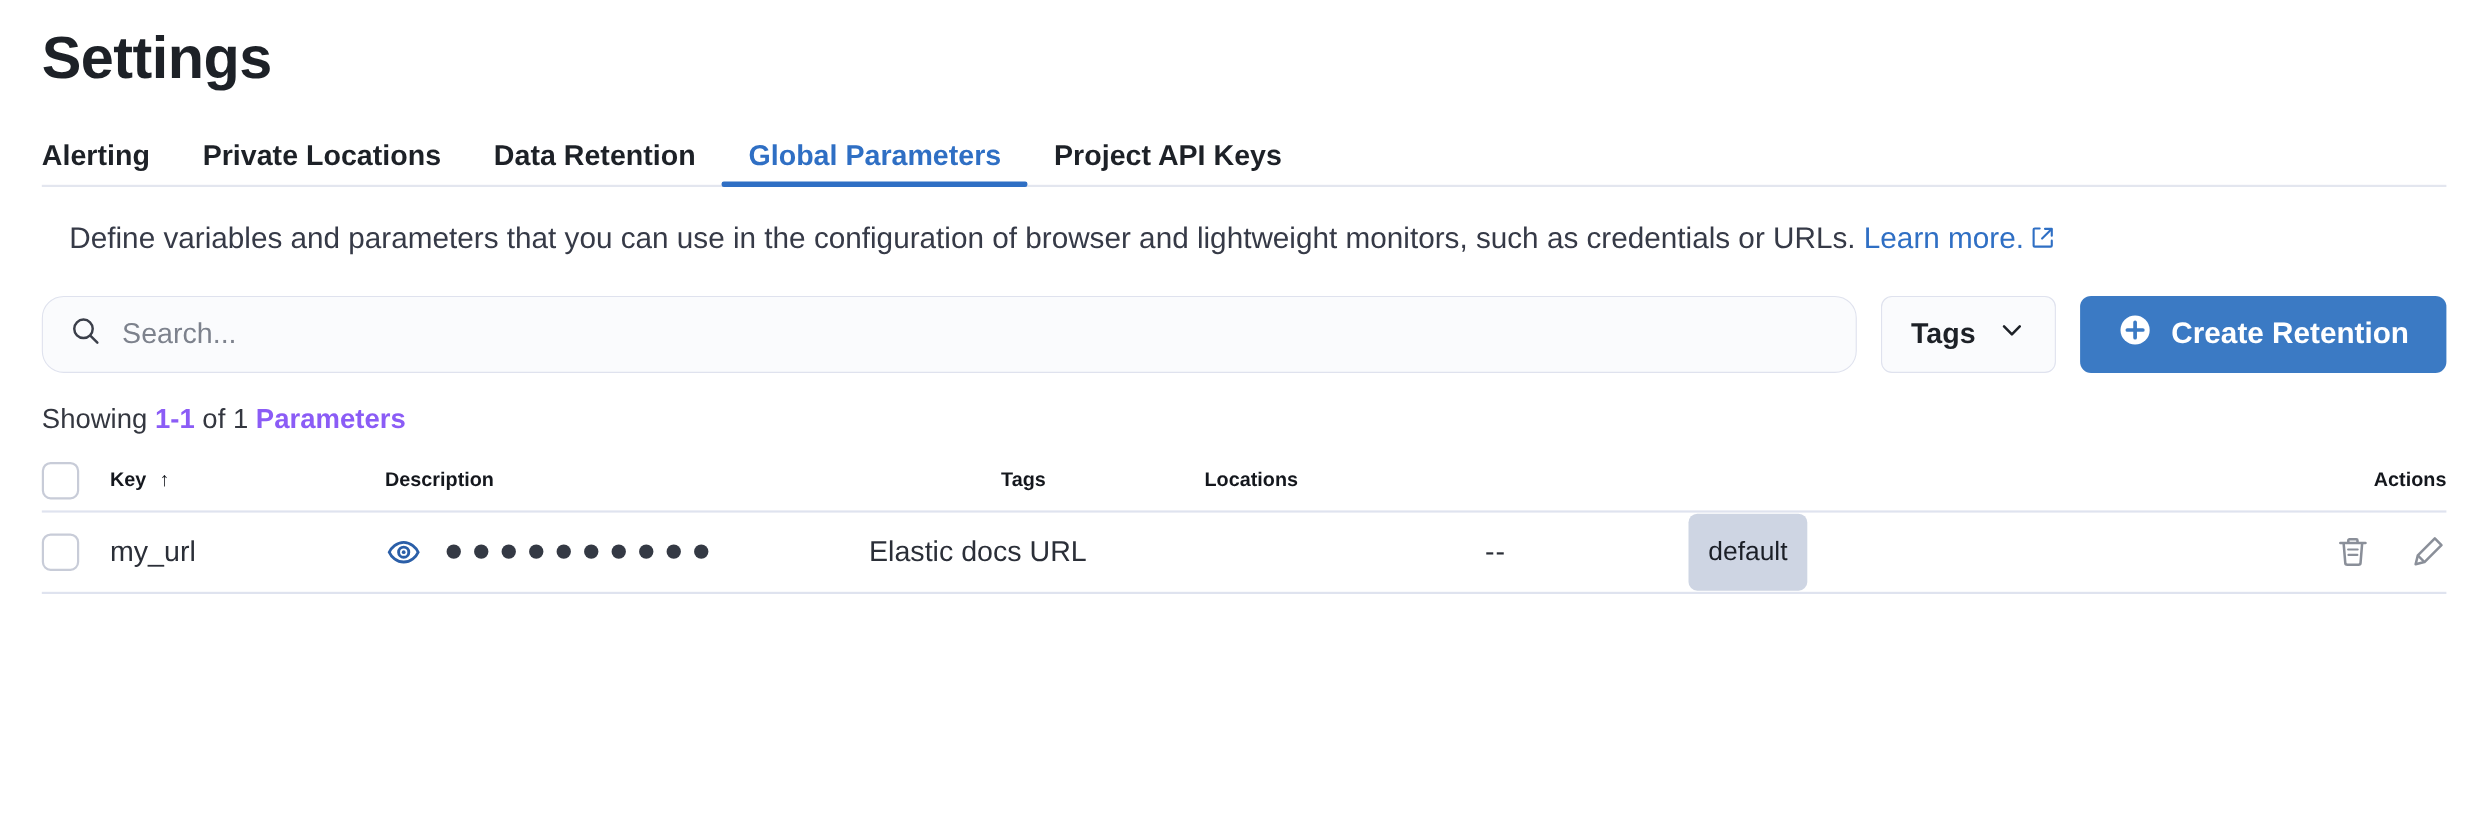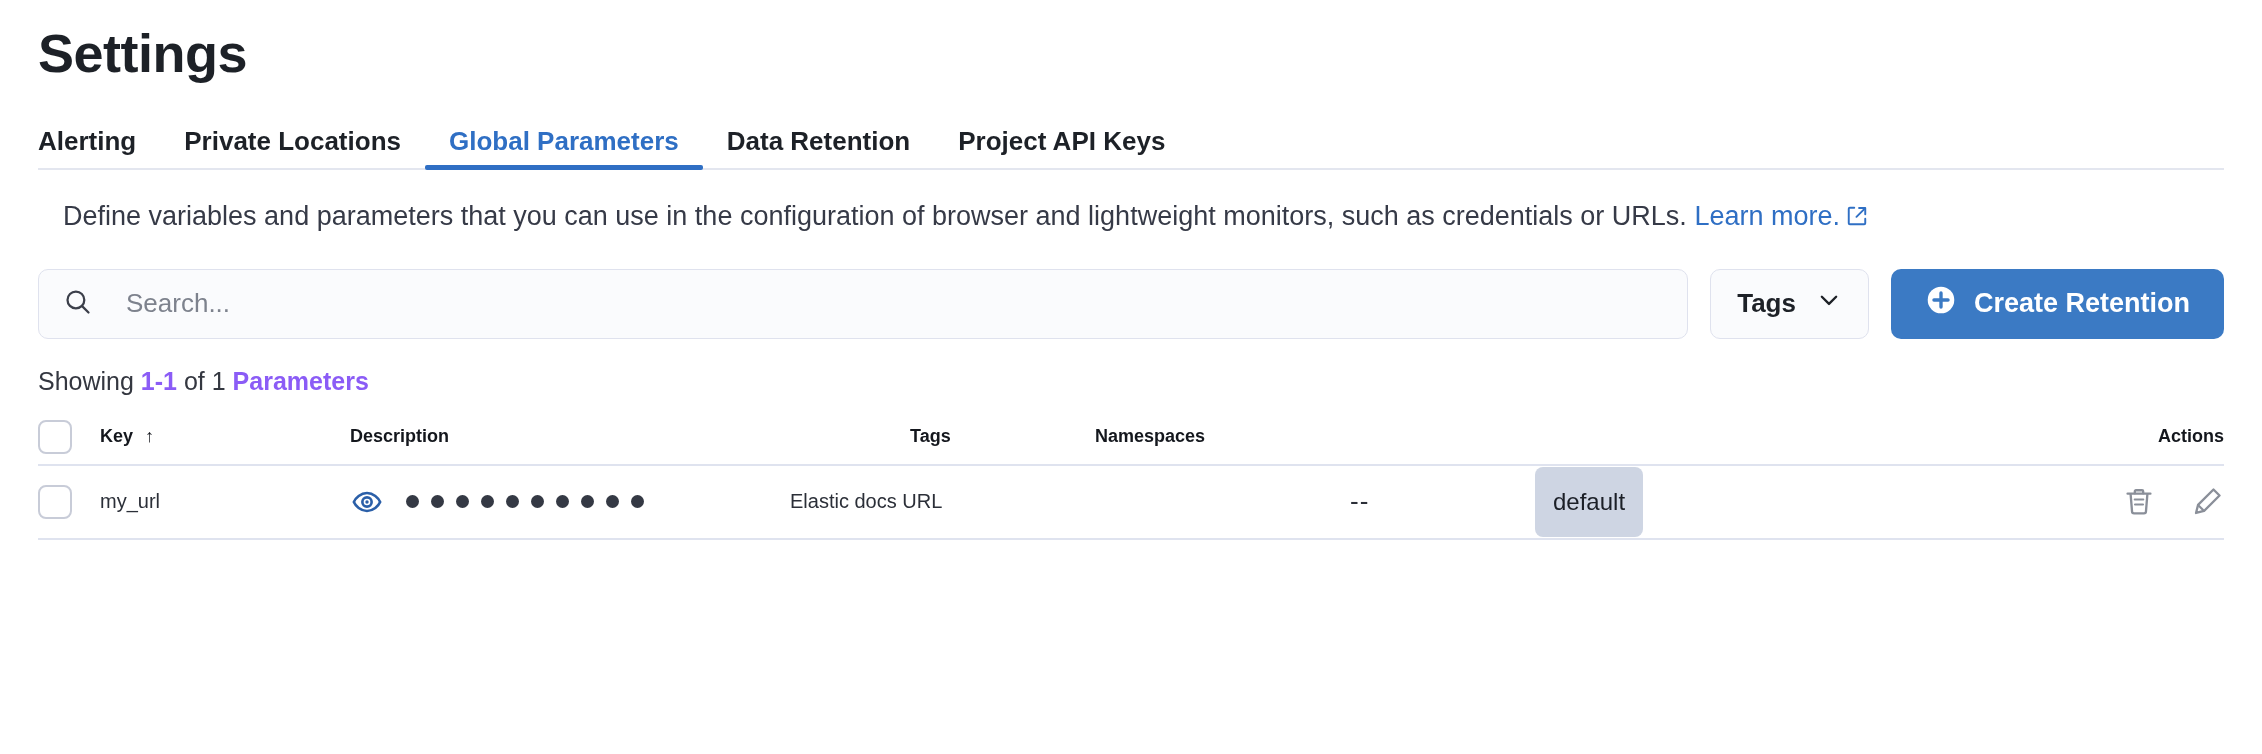--- a/index.html
+++ b/index.html
@@ -89,24 +89,24 @@
     display: flex;
     align-items: stretch;
     gap: 22px;
     margin-top: 32px;
     height: 70px;
   }
   .searchbox {
     flex: 1 1 auto;
     display: flex;
     align-items: center;
-    gap: 33px;
+    gap: 18px;
     background: #fafbfd;
     border: 1px solid #dfe2ee;
-    border-radius: 10px;
+    border-radius: 20px;
     padding: 0 24px;
     min-width: 0;
   }
   .searchbox .ph {
     font-size: 26px;
     color: #6b7280;
     font-family: inherit;
     border: none;
     background: transparent;
     outline: none;
@@ -172,21 +172,21 @@
   .col-ns     { flex: 1 1 auto; }
   .col-actions{ width: 170px; flex: 0 0 170px; display:flex; justify-content:flex-end; align-items:center; gap: 34px;}
 
   .th {
     font-size: 18px;
     font-weight: 700;
     color: #14171d;
   }
   .th .sort { margin-left: 12px; font-weight: 400; }
   .td {
-    font-size: 20px;
+    font-size: 26px;
     color: #2b2f38;
   }
   .checkbox {
     width: 34px; height: 34px;
     border: 2px solid #c8ccd8;
     border-radius: 8px;
     background: #fff;
     cursor: pointer;
     display: inline-block;
   }
@@ -218,22 +218,22 @@
 </head>
 <body>
 
 <div class="page">
 
   <h1 class="page-title">Settings</h1>
 
   <nav class="tabs">
     <button class="tab">Alerting</button>
     <button class="tab">Private Locations</button>
+    <button class="tab">Data Retention</button>
     <button class="tab active">Global Parameters</button>
-    <button class="tab">Data Retention</button>
     <button class="tab">Project API Keys</button>
   </nav>
 
   <p class="description">
     <span>Define variables and parameters that you can use in the configuration of browser and lightweight monitors, such as credentials or URLs.</span>
     <a class="link" href="#"><span>Learn more.</span></a><span class="ext-icon"><svg width="22" height="22" viewBox="0 0 16 16" fill="none">
           <path d="M6 2H2.8C2.36 2 2 2.36 2 2.8v10.4c0 .44.36.8.8.8h10.4c.44 0 .8-.36.8-.8V10" stroke="#2f6fc4" stroke-width="1.4" stroke-linecap="round"></path>
           <path d="M9.5 2.2H14v4.5" stroke="#2f6fc4" stroke-width="1.4" stroke-linecap="round" stroke-linejoin="round"></path>
           <path d="M13.6 2.6L7.6 8.6" stroke="#2f6fc4" stroke-width="1.4" stroke-linecap="round"></path>
         </svg></span>
@@ -275,21 +275,21 @@
 
     <div class="trow thead">
       <div class="col-check">
         <span class="checkbox"></span>
       </div>
       <div class="col-key th">
         <span>Key</span><span class="sort">↑</span>
       </div>
       <div class="col-desc th">Description</div>
       <div class="col-tags th">Tags</div>
-      <div class="col-ns th">Namespaces</div>
+      <div class="col-ns th">Locations</div>
       <div class="col-actions th">Actions</div>
     </div>
 
     <div class="trow tbody-row">
       <div class="col-check">
         <span class="checkbox"></span>
       </div>
       <div class="col-key td">my_url</div>
       <div class="col-value td">
         <span class="eye">

